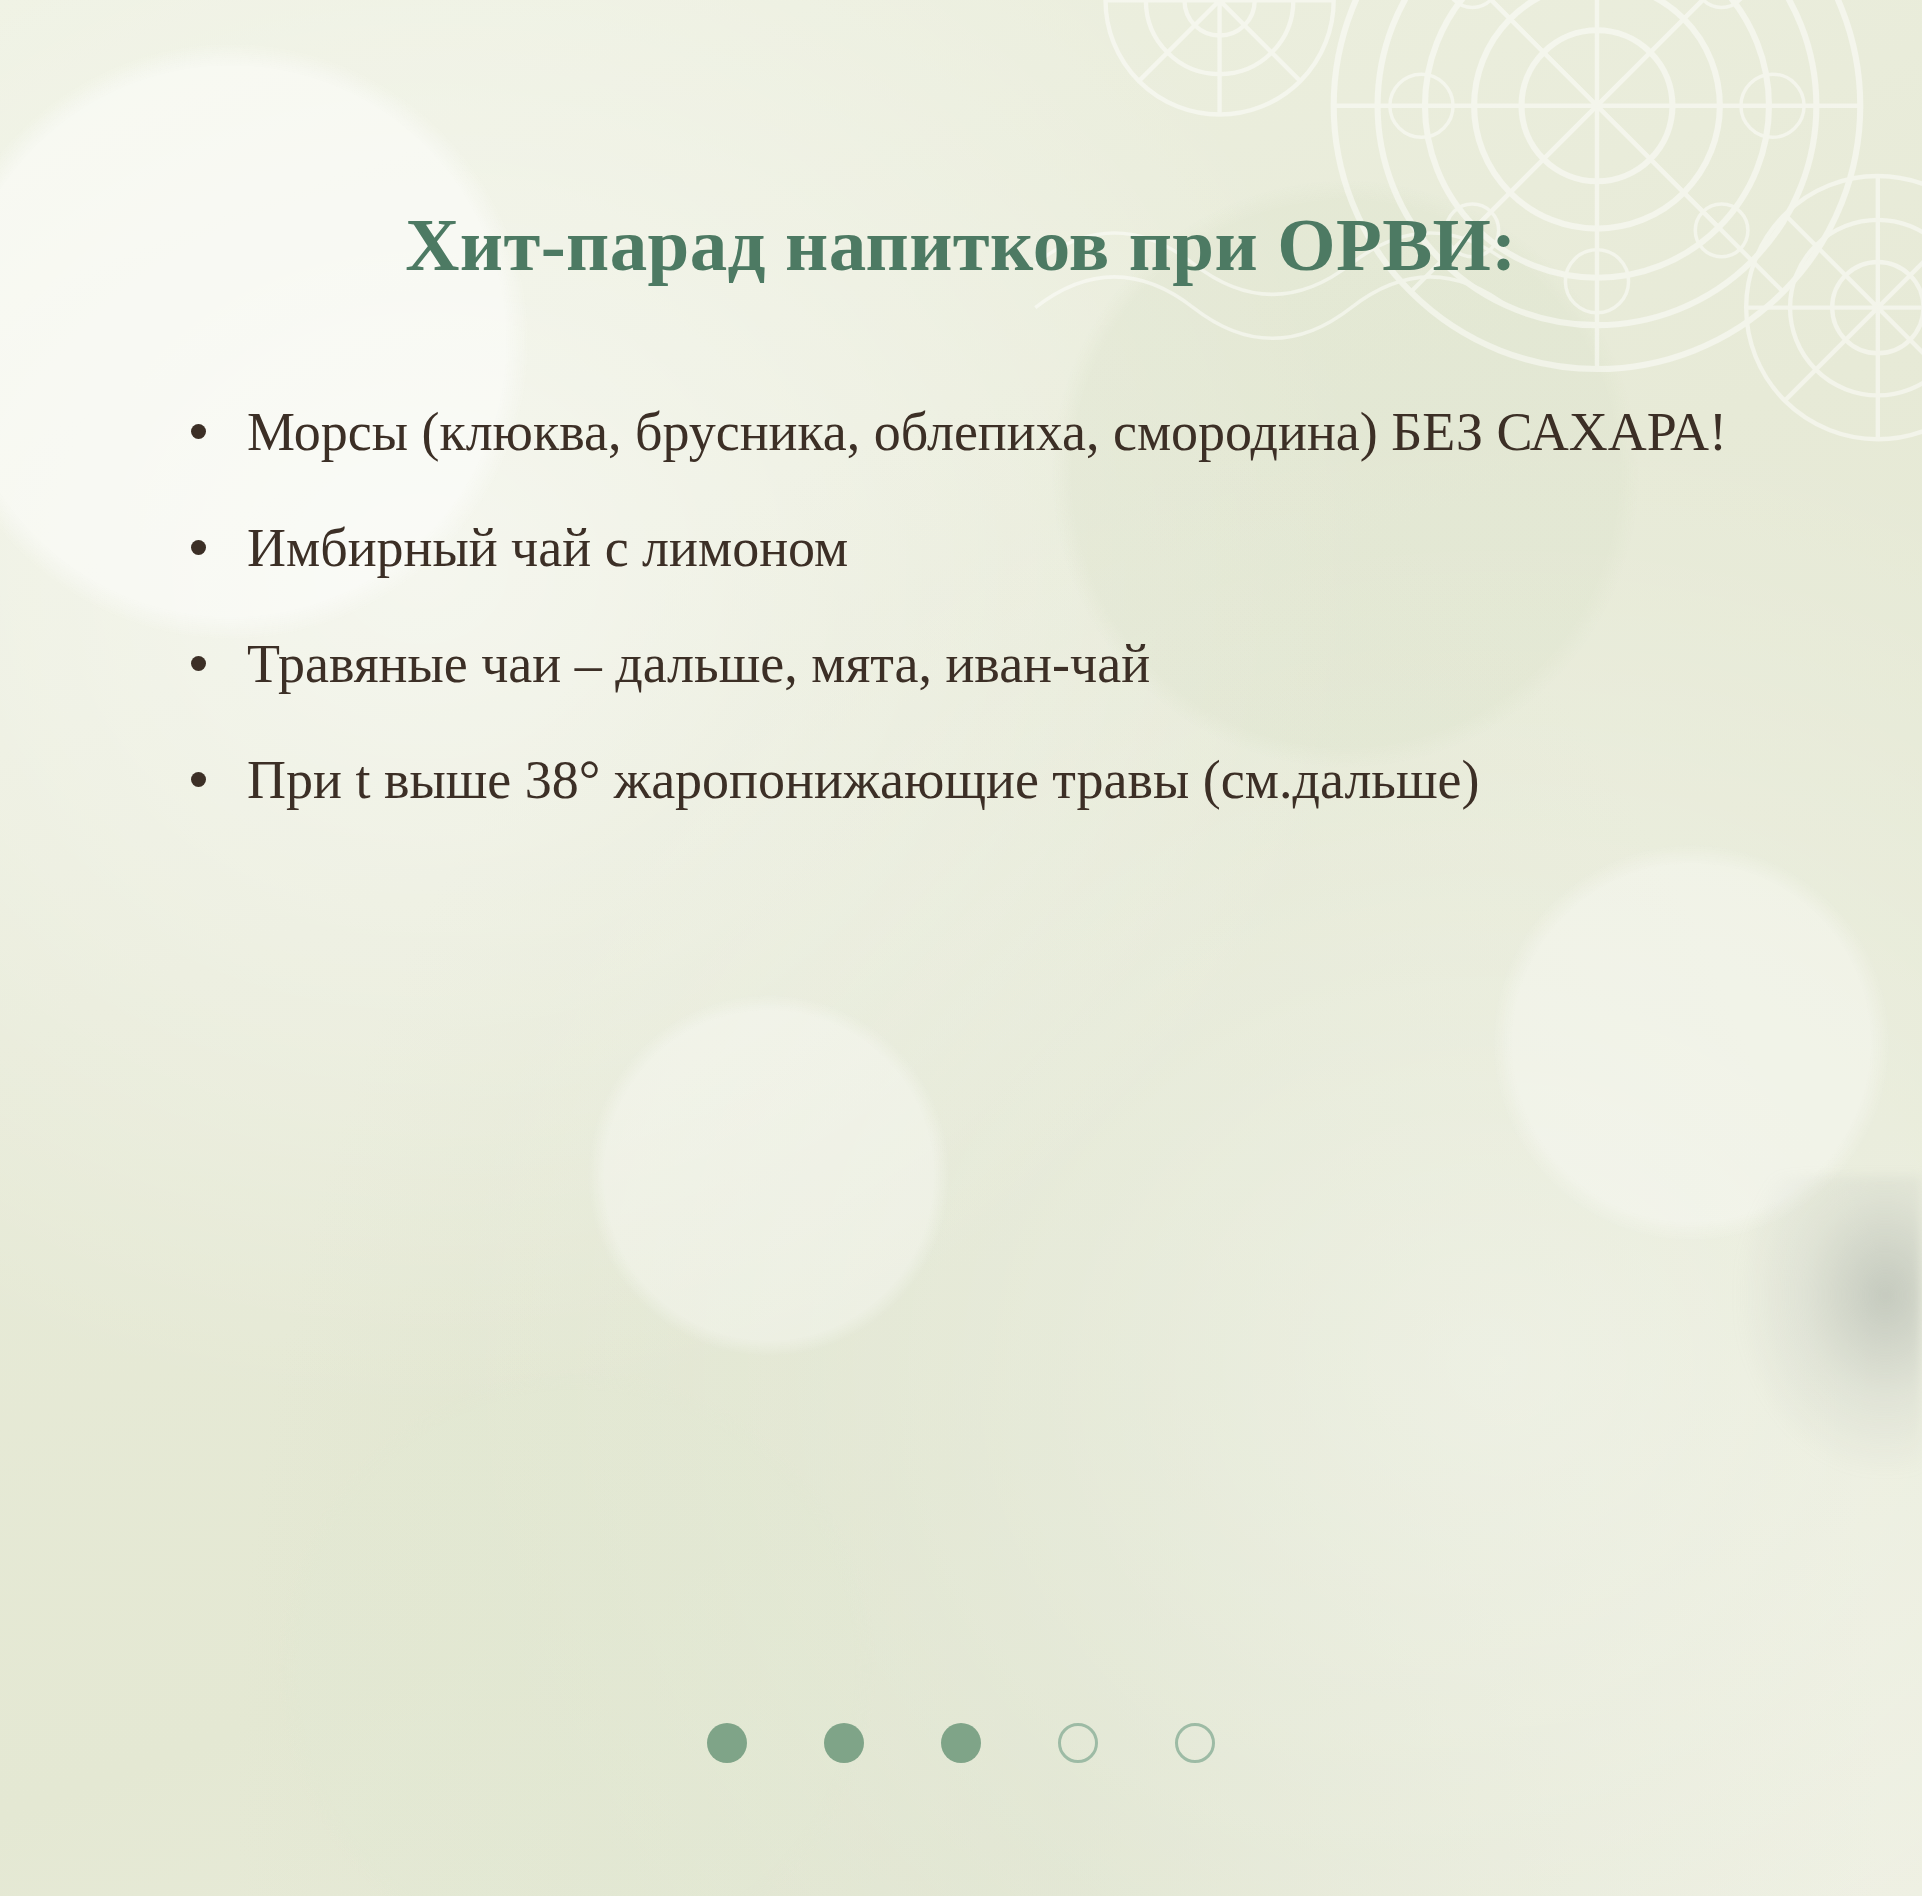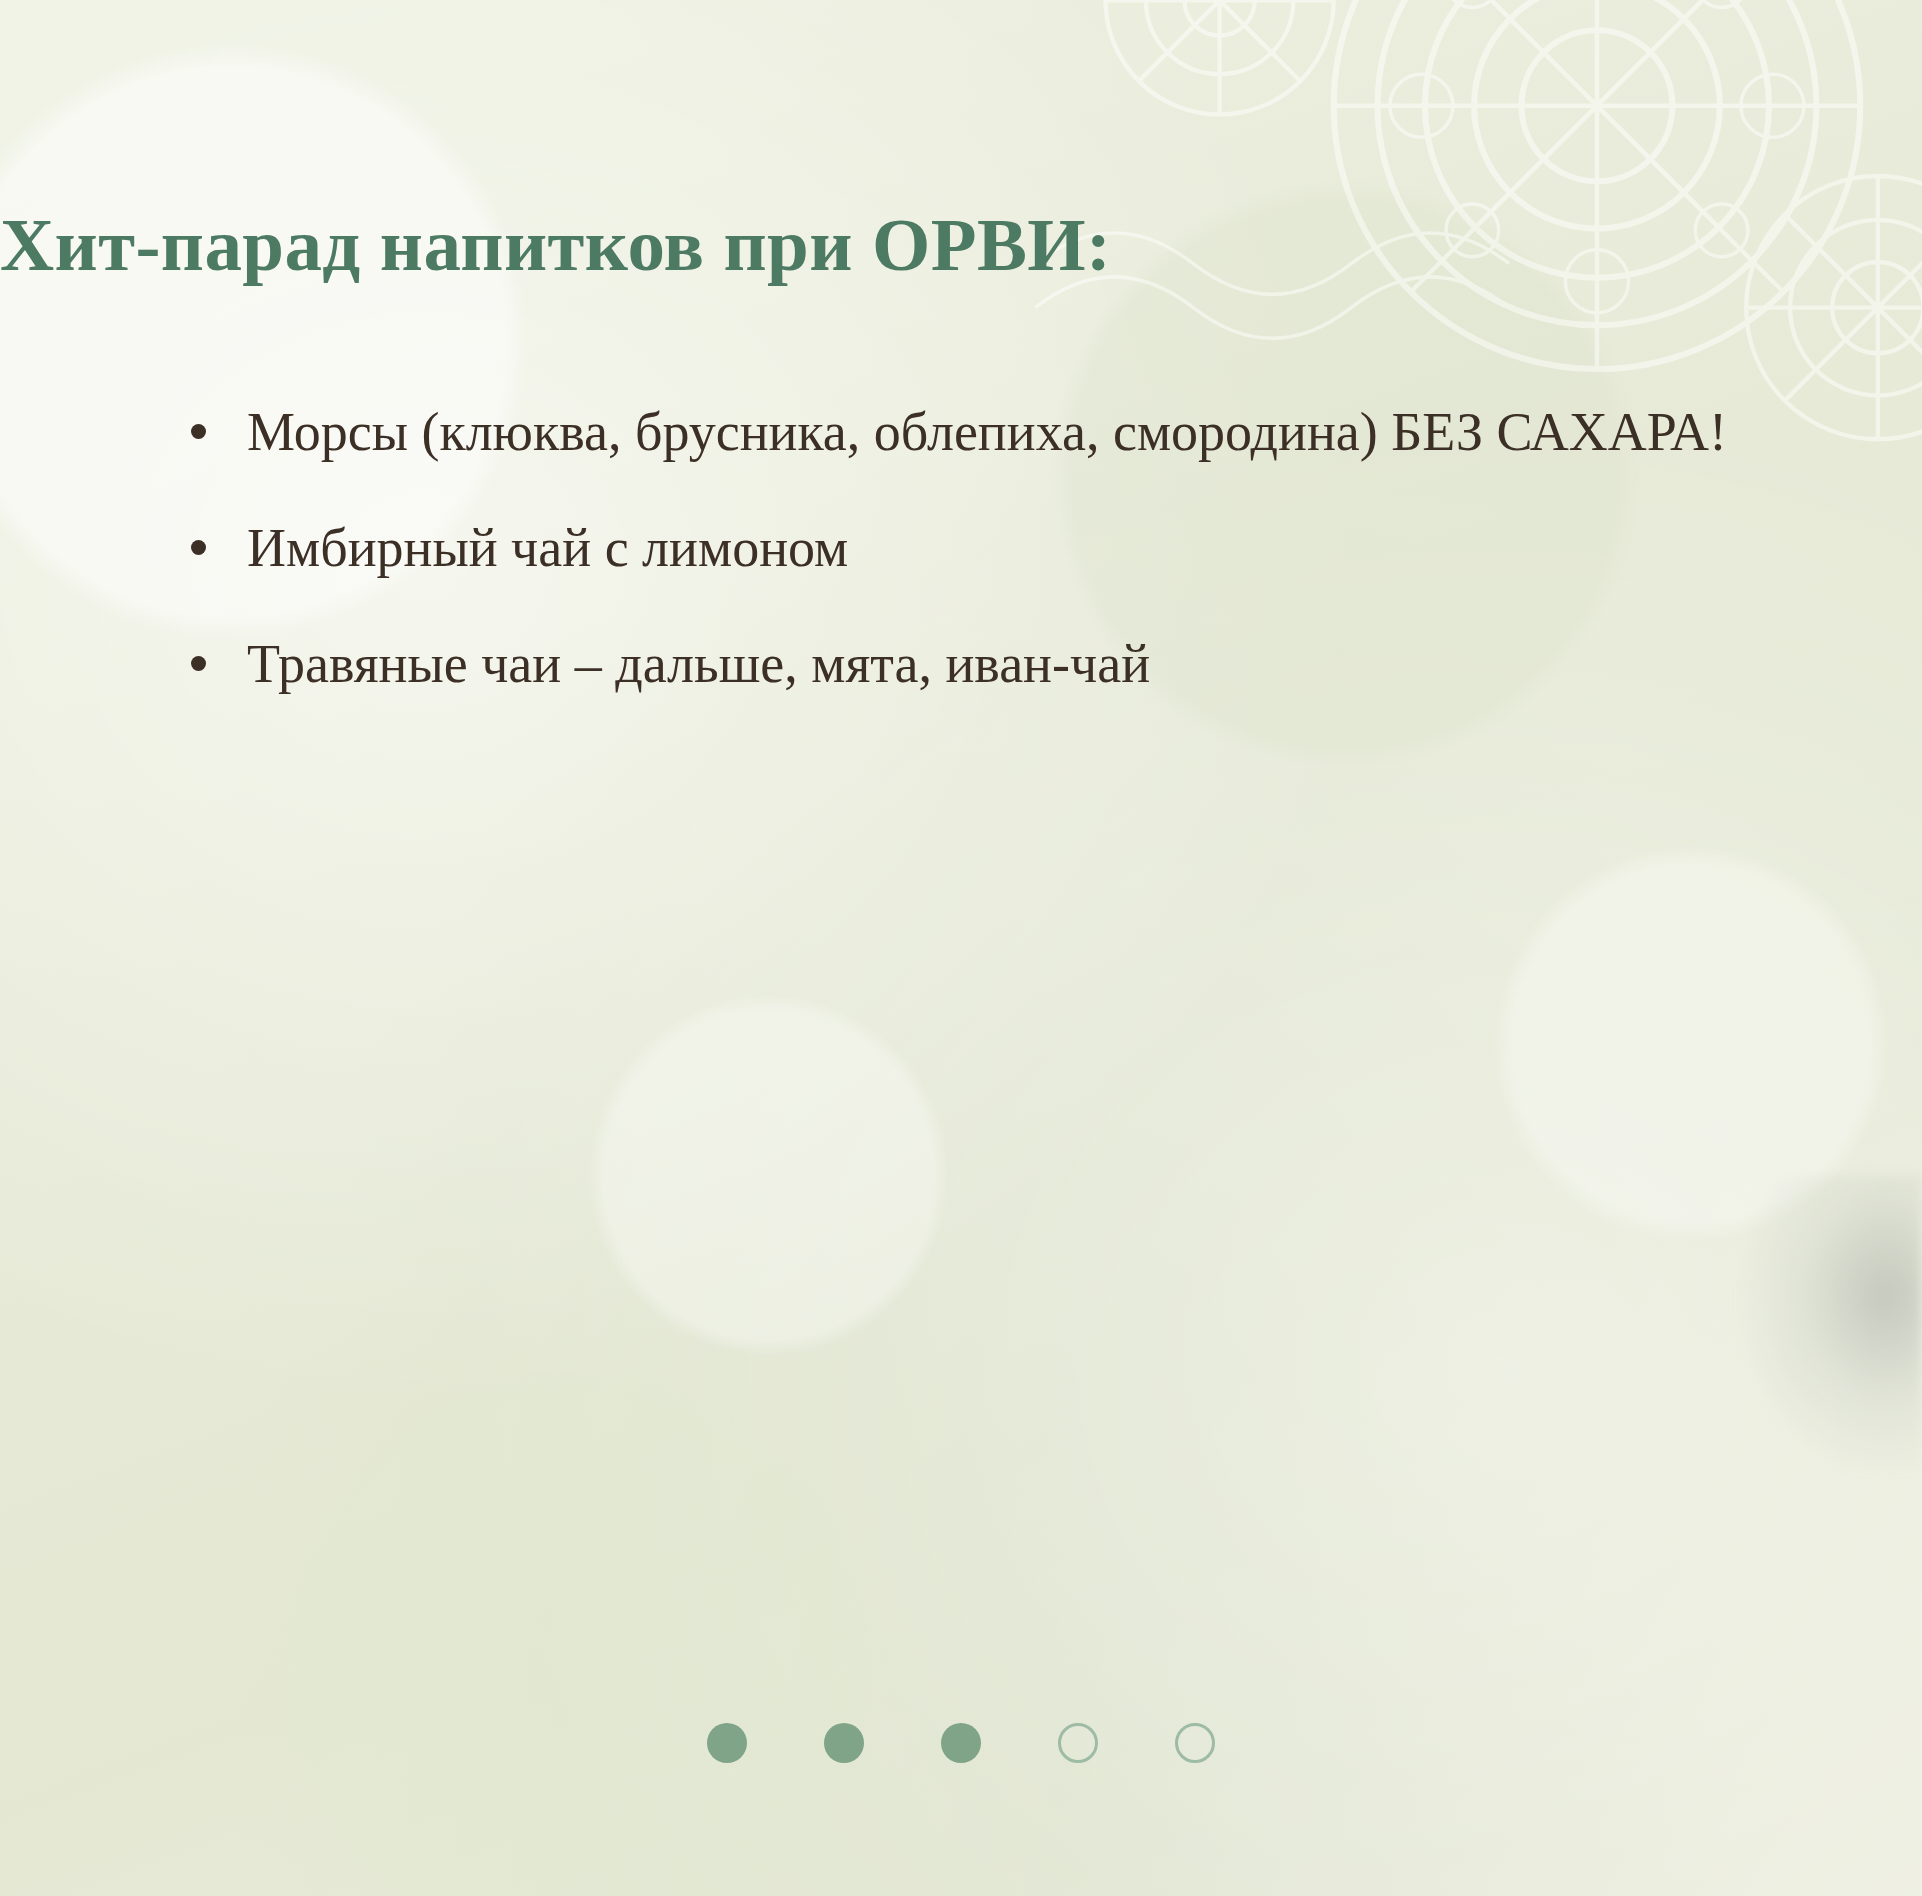--- a/index.html
+++ b/index.html
@@ -62,21 +62,21 @@
     pointer-events: none;
     background: radial-gradient(ellipse at 80% 40%, rgba(150,158,150,0.45) 0%, rgba(170,176,168,0.18) 40%, rgba(255,255,255,0) 72%);
     filter: blur(5.3px);
   }
 
   .title {
     position: absolute;
     top: 154px;
     left: 0;
     width: 100%;
-    text-align: left;
+    text-align: center;
     font-size: 75px;
     line-height: 1.1;
     color: #4d7a63;
     letter-spacing: 0.4px;
     white-space: nowrap;
   }
 
   .bullets {
     position: absolute;
     top: 386px;
@@ -192,20 +192,24 @@
       <span class="text">Морсы (клюква, брусника, облепиха, смородина) БЕЗ САХАРА!</span>
     </li>
     <li class="bullet">
       <span class="dot"></span>
       <span class="text">Имбирный чай с лимоном</span>
     </li>
     <li class="bullet">
       <span class="dot"></span>
       <span class="text">Травяные чаи – дальше, мята, иван-чай</span>
     </li>
+    <li class="bullet">
+      <span class="dot"></span>
+      <span class="text">При t выше 38° жаропонижающие травы (см.дальше)</span>
+    </li>
   </ul>
 
   <div class="pager">
     <span class="pager-dot filled"></span>
     <span class="pager-dot filled"></span>
     <span class="pager-dot filled"></span>
     <span class="pager-dot hollow"></span>
     <span class="pager-dot hollow"></span>
   </div>
 

